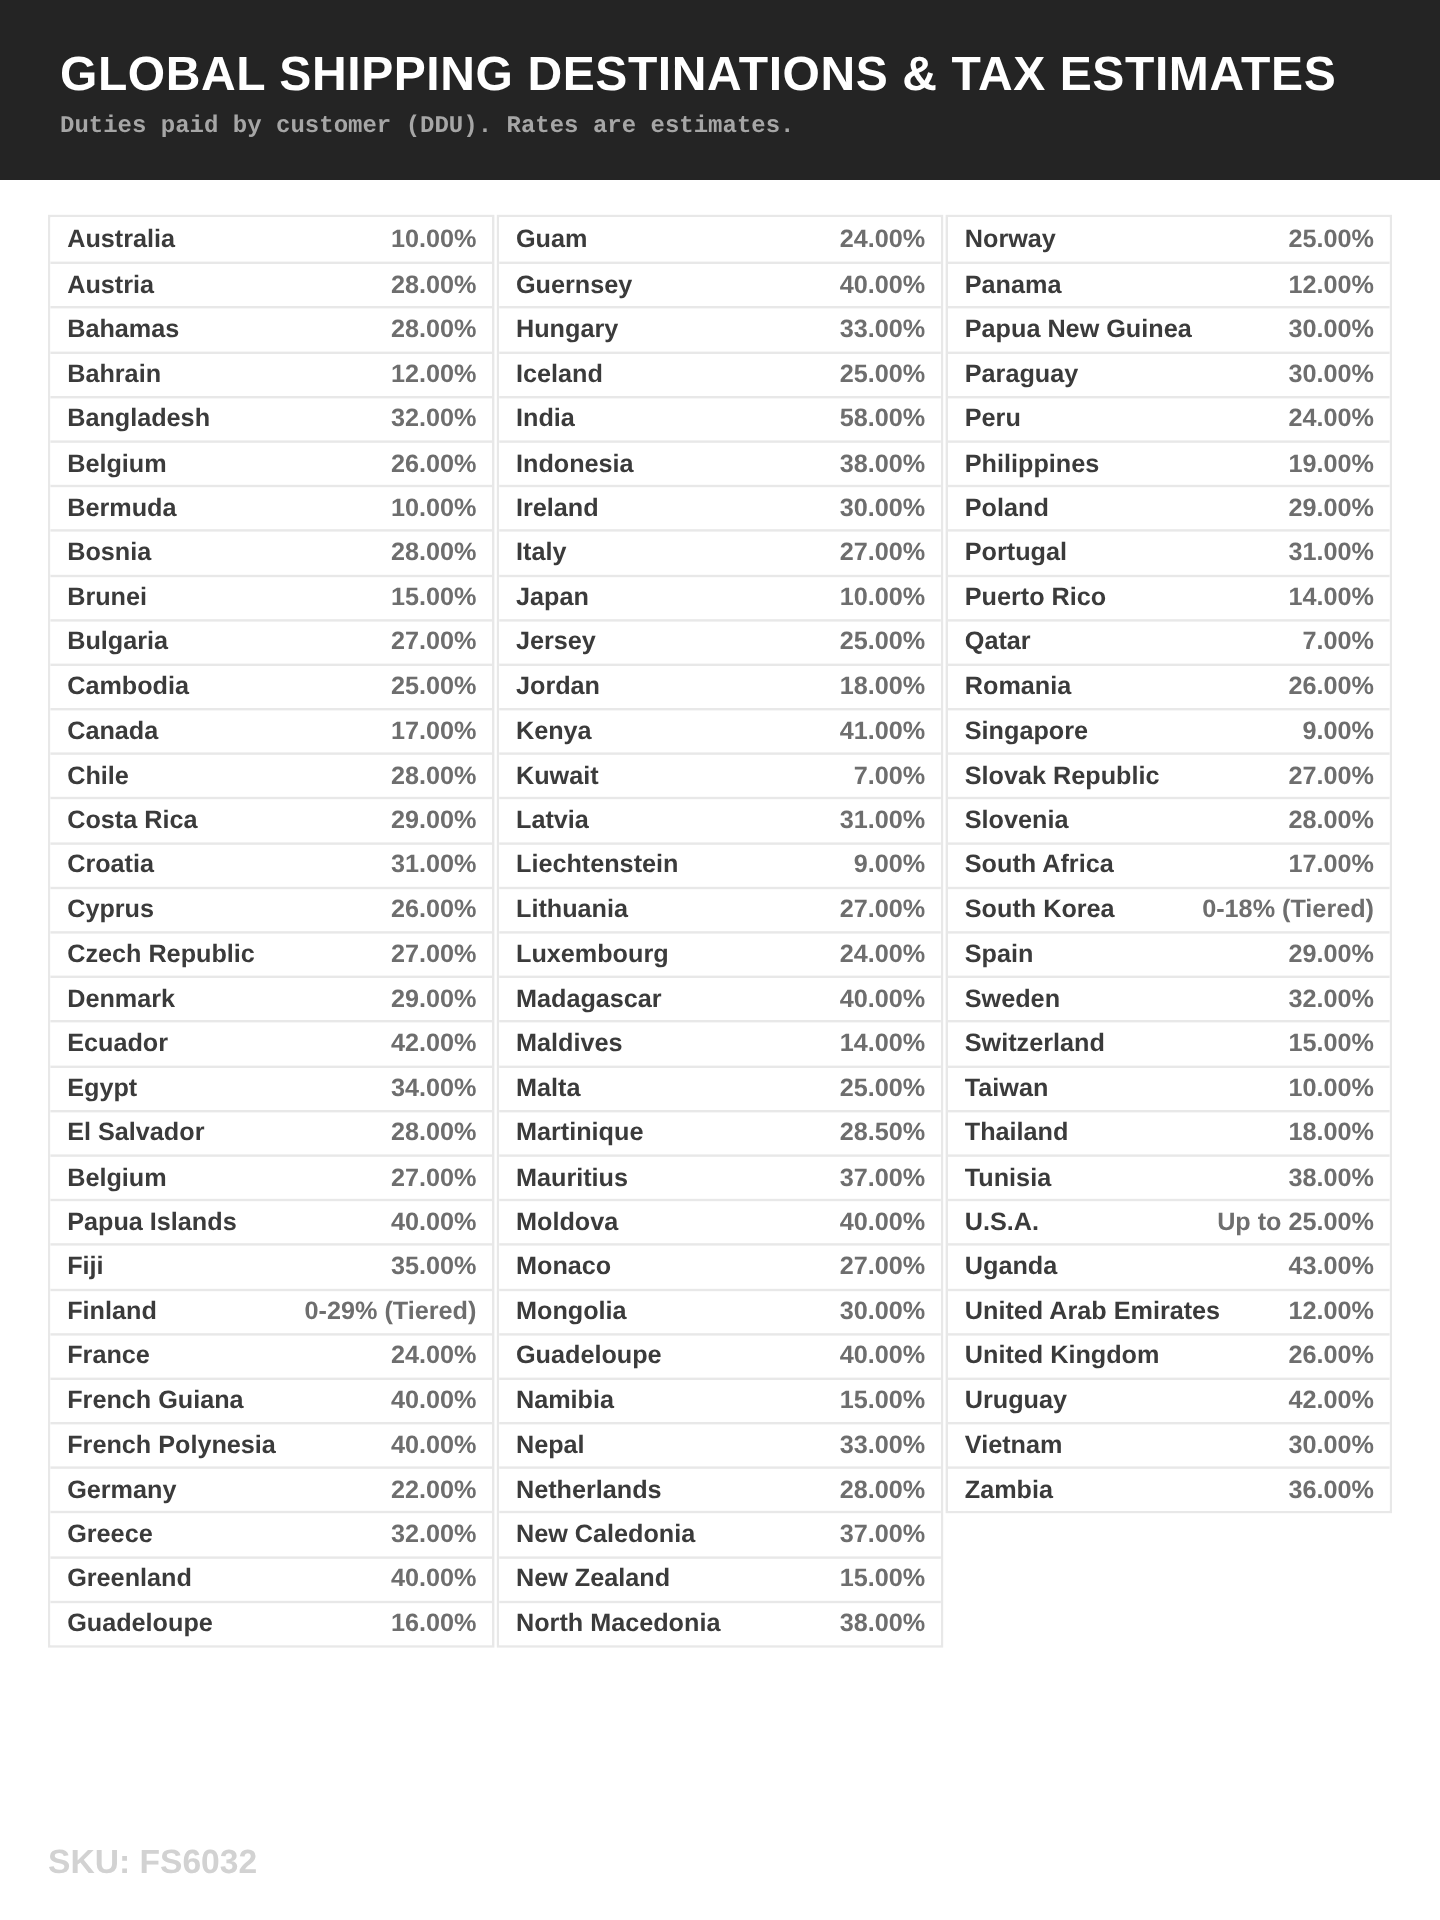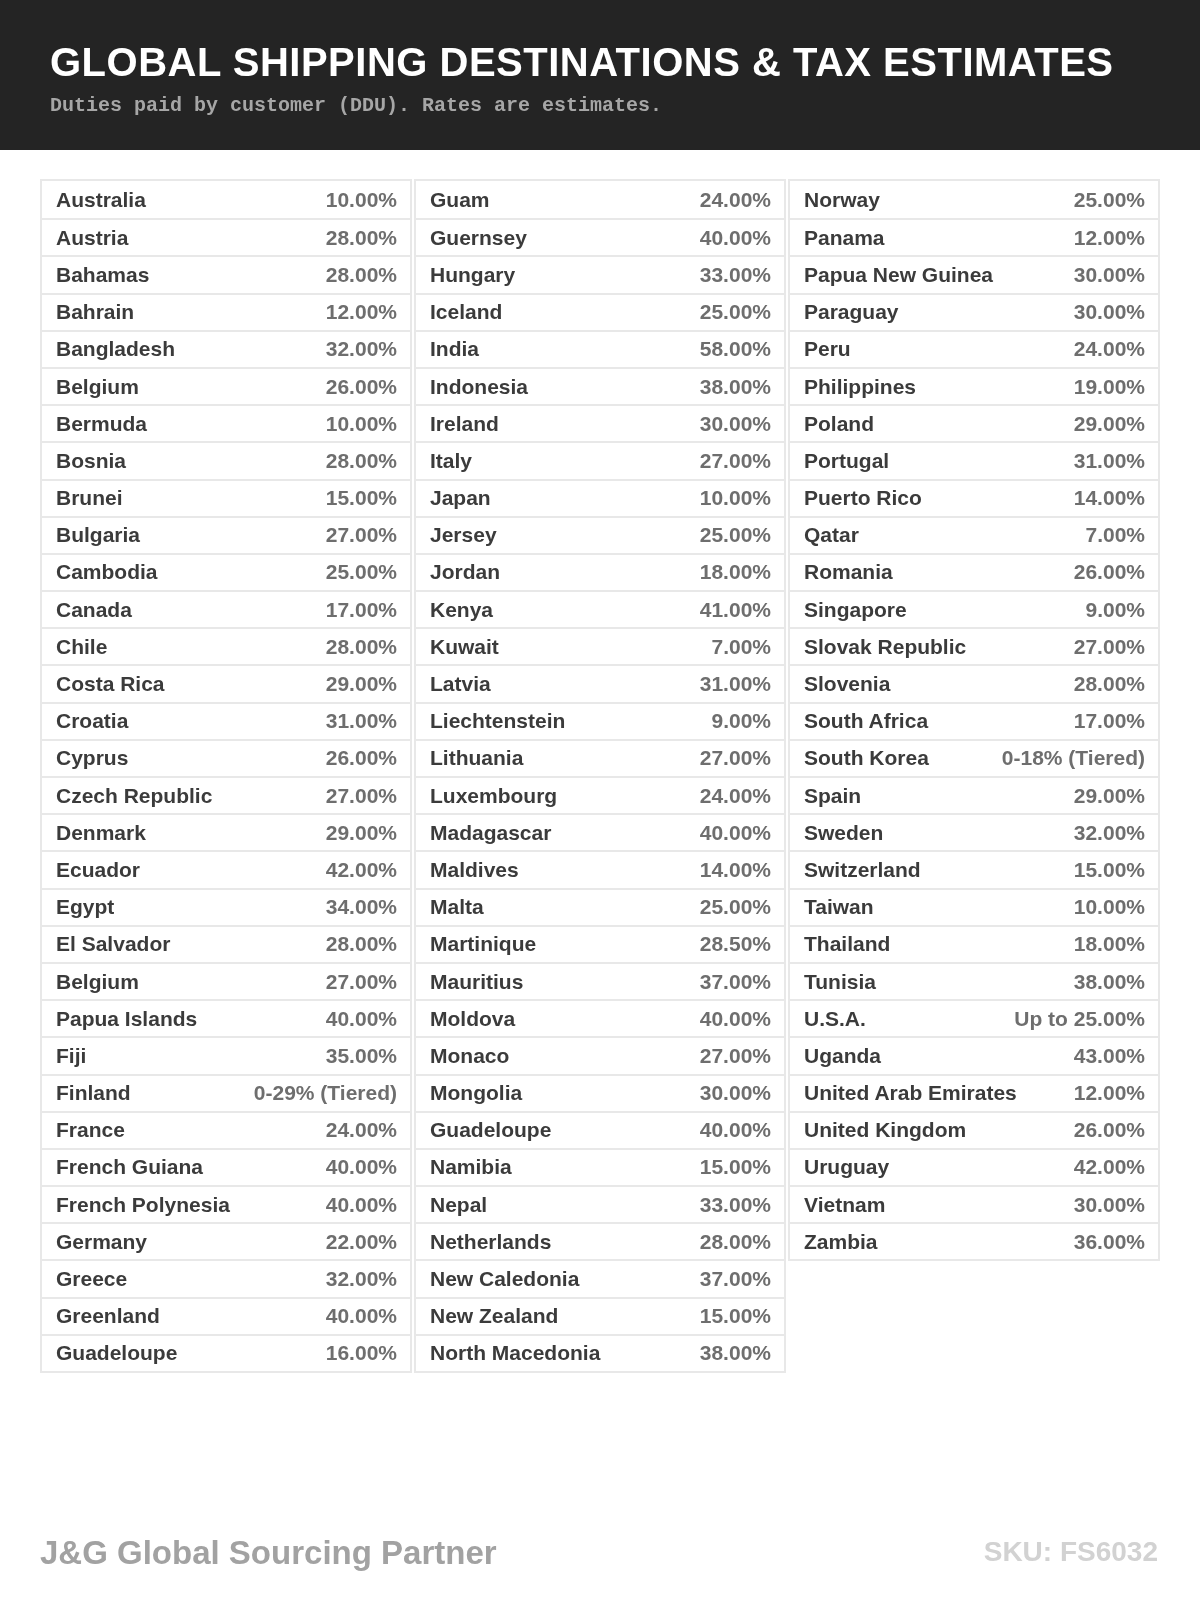--- a/index.html
+++ b/index.html
@@ -532,15 +532,14 @@
   </div>
 
   <div class="row">
     <span class="country">Zambia</span>
     <span class="rate">36.00%</span>
   </div>
 </section>
 </main>
 
 <footer class="footer">
-  <div class="brand">J&amp;G Global Sourcing Partner</div>
   <div class="sku">SKU: FS6032</div>
 </footer>
 
 </body></html>

